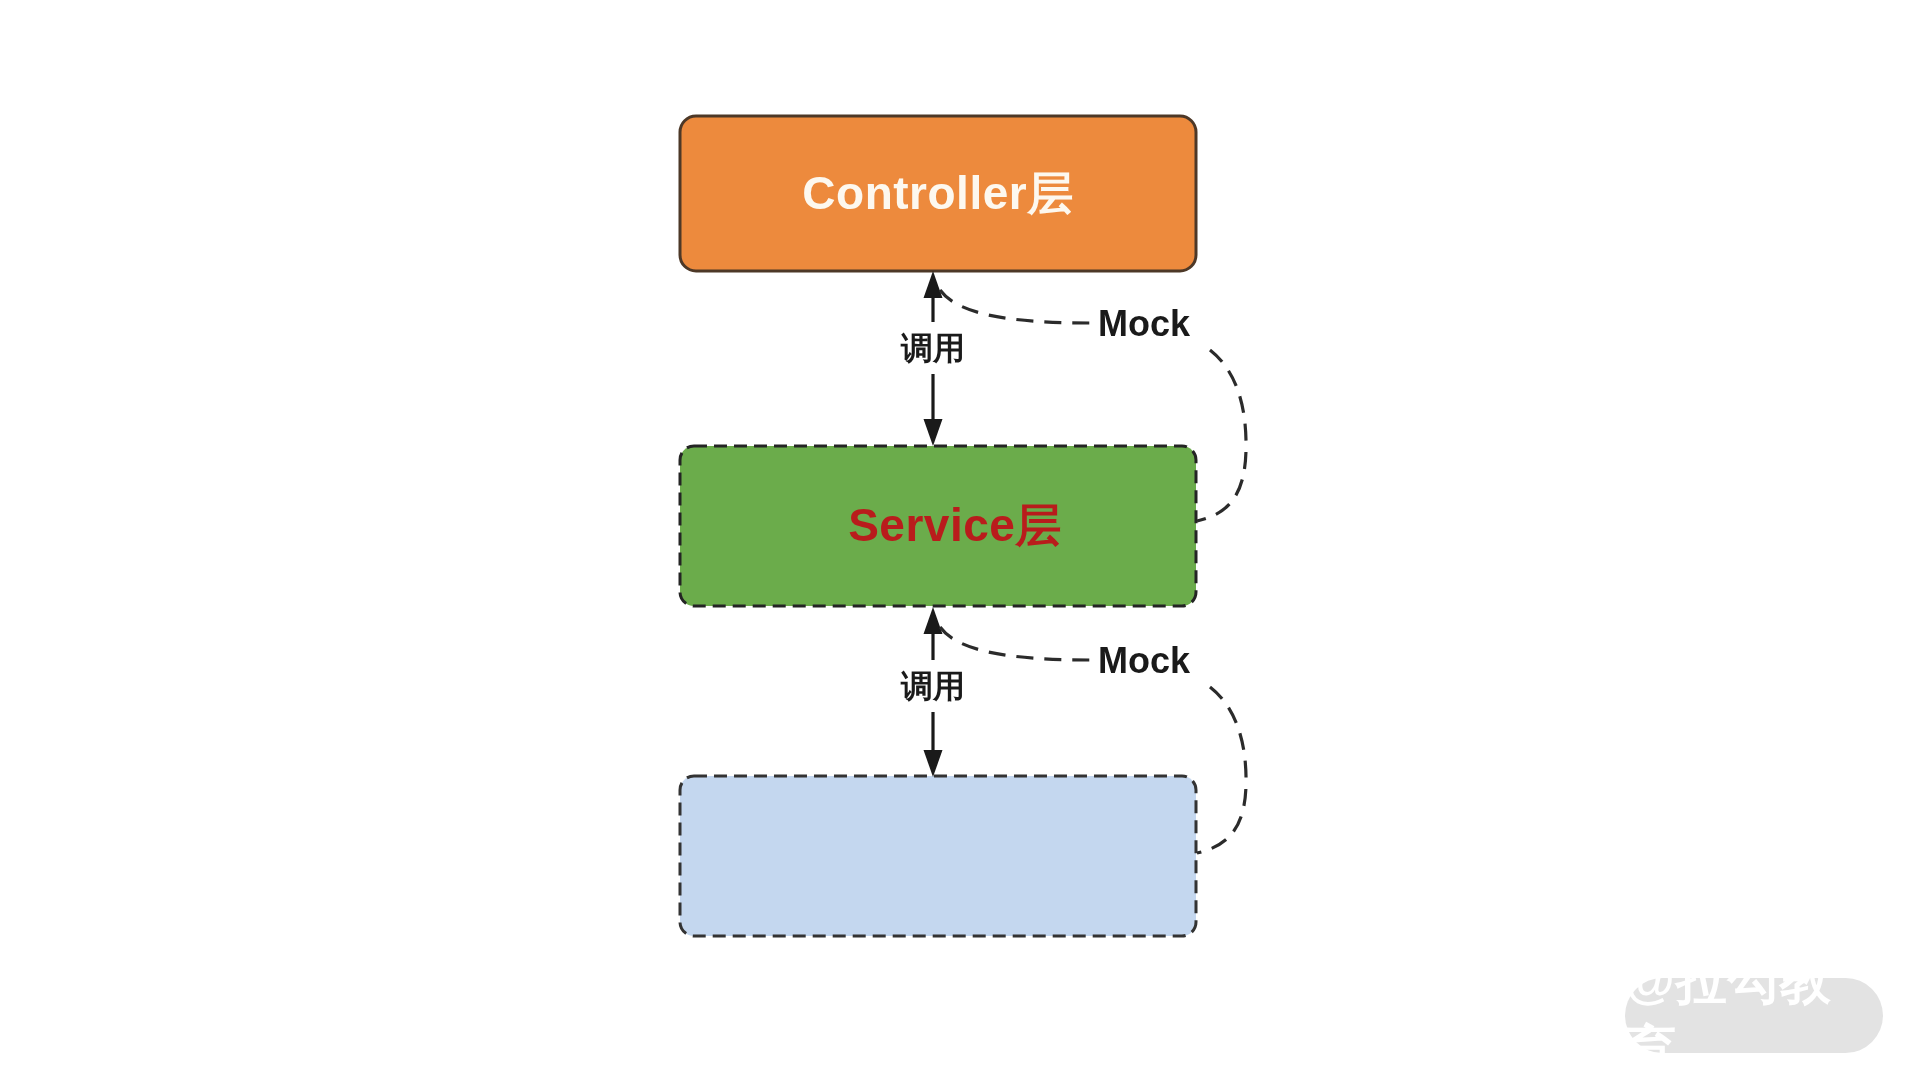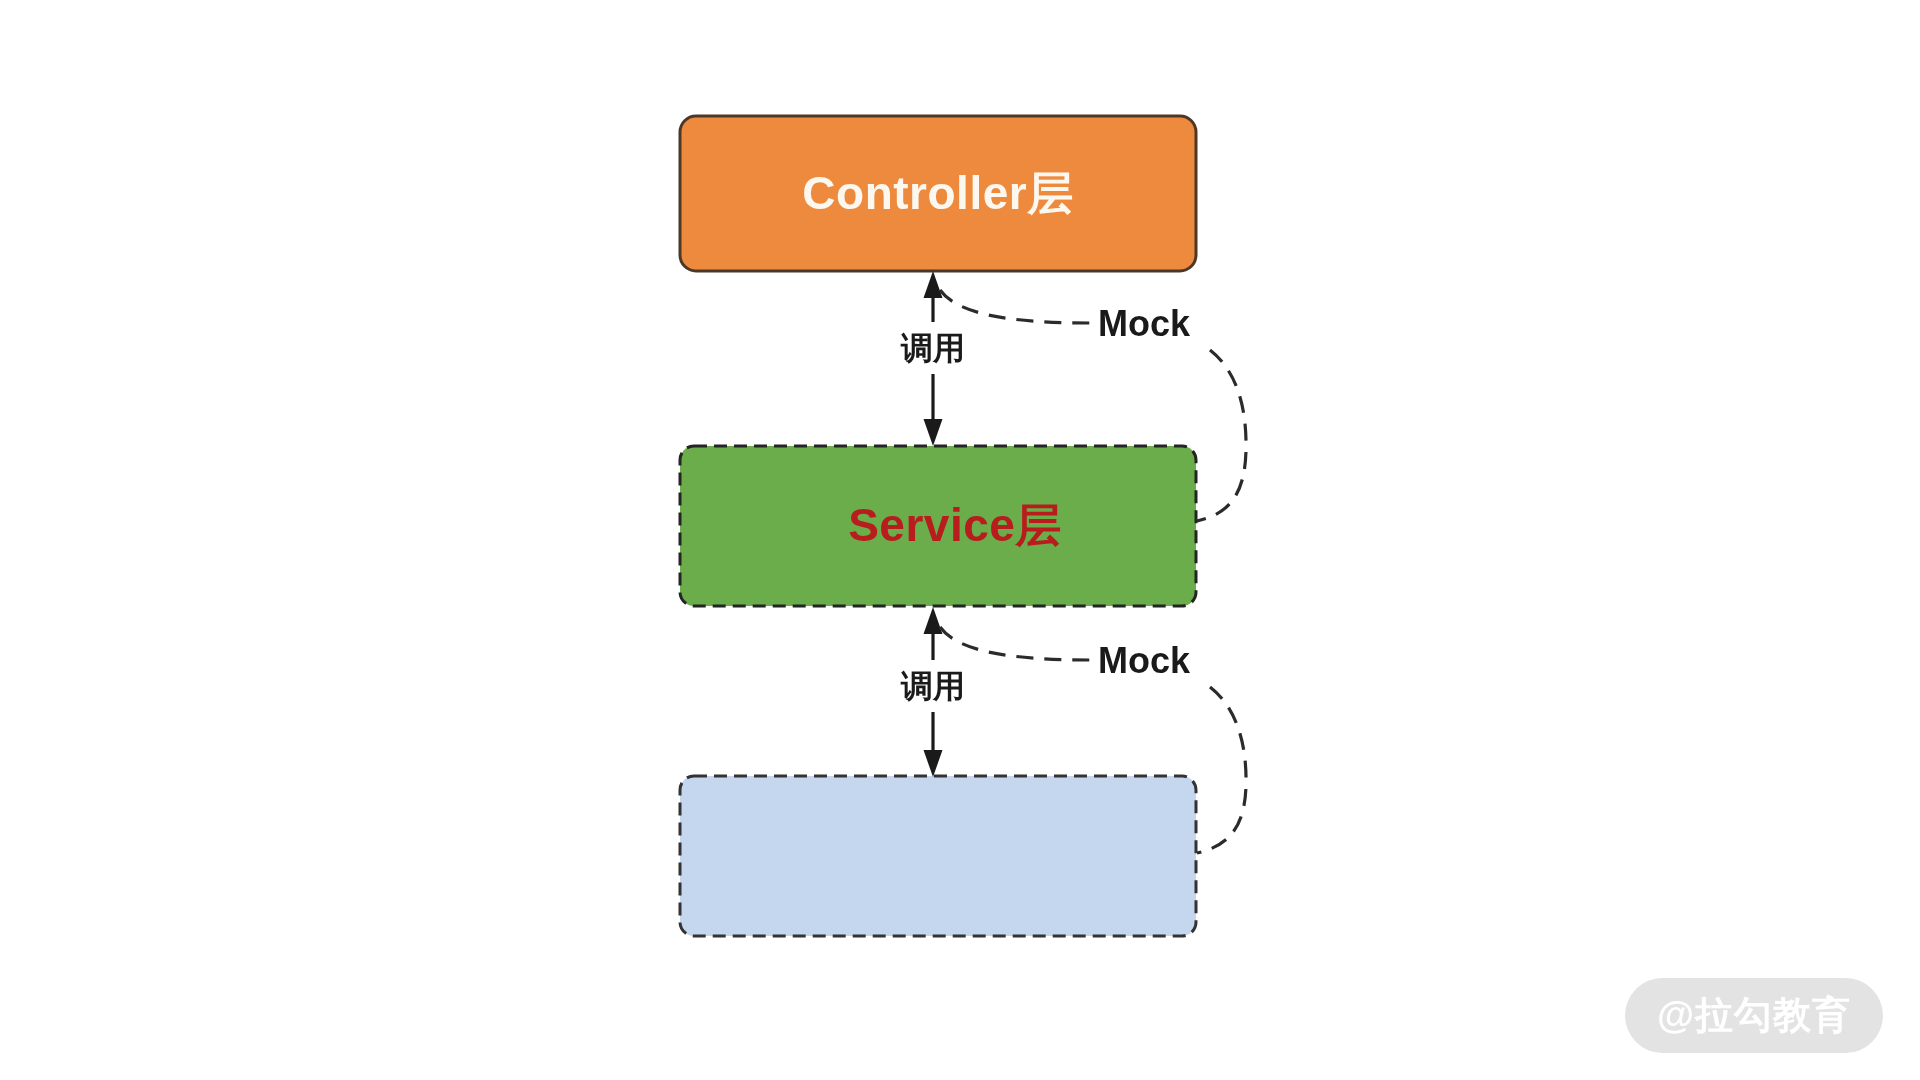--- a/index.html
+++ b/index.html
@@ -63,21 +63,21 @@
     position: absolute;
     left: 1625px;
     top: 978px;
     width: 258px;
     height: 75px;
     border-radius: 38px;
     background: #e3e3e3;
     display: flex;
     align-items: center;
     justify-content: center;
-    font-size: 38px;
+    font-size: 51px;
     font-weight: bold;
     color: #ffffff;
     letter-spacing: 1px;
   }
 </style>
 </head>
 <body>
 
 <div class="canvas">
 

